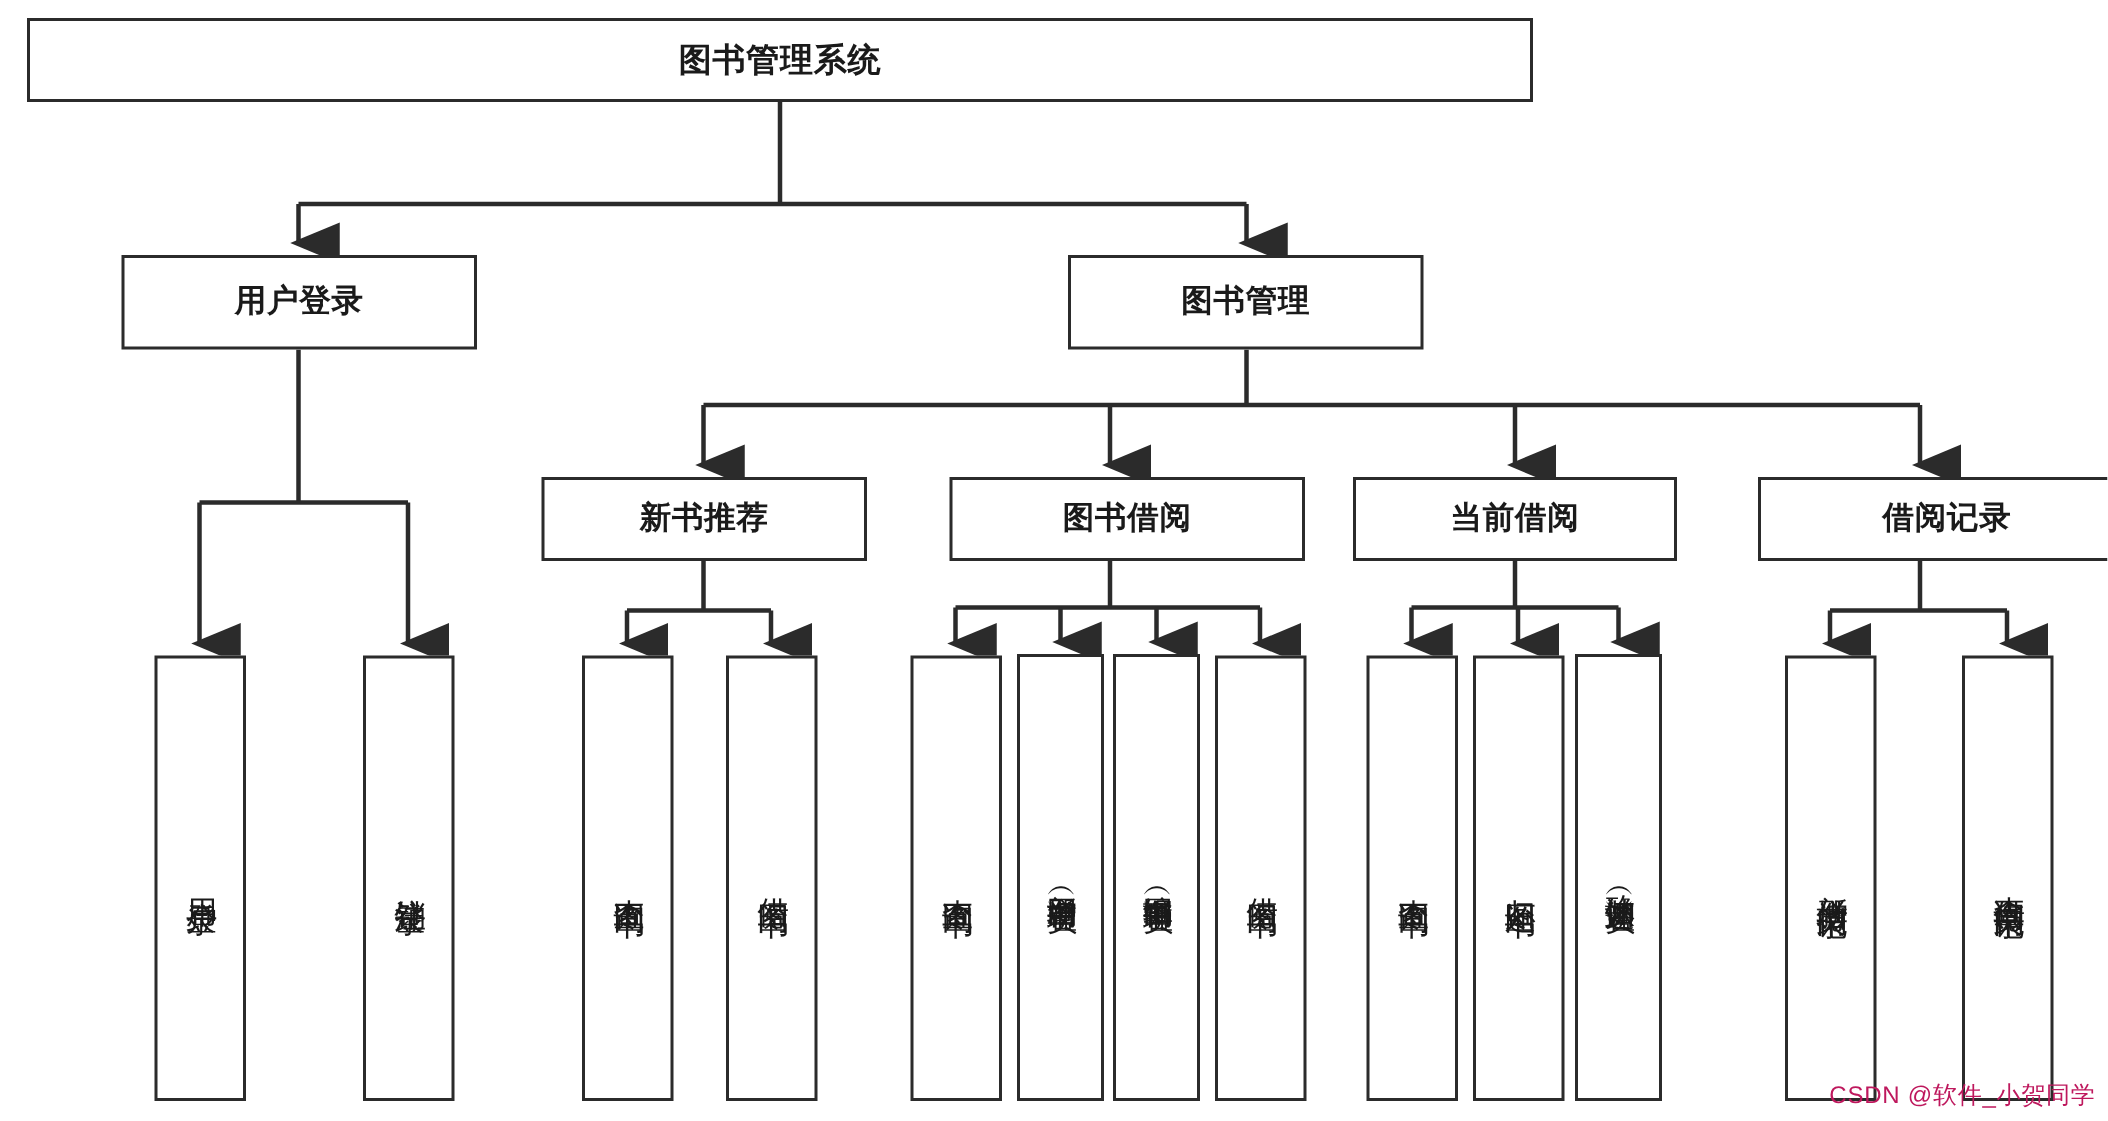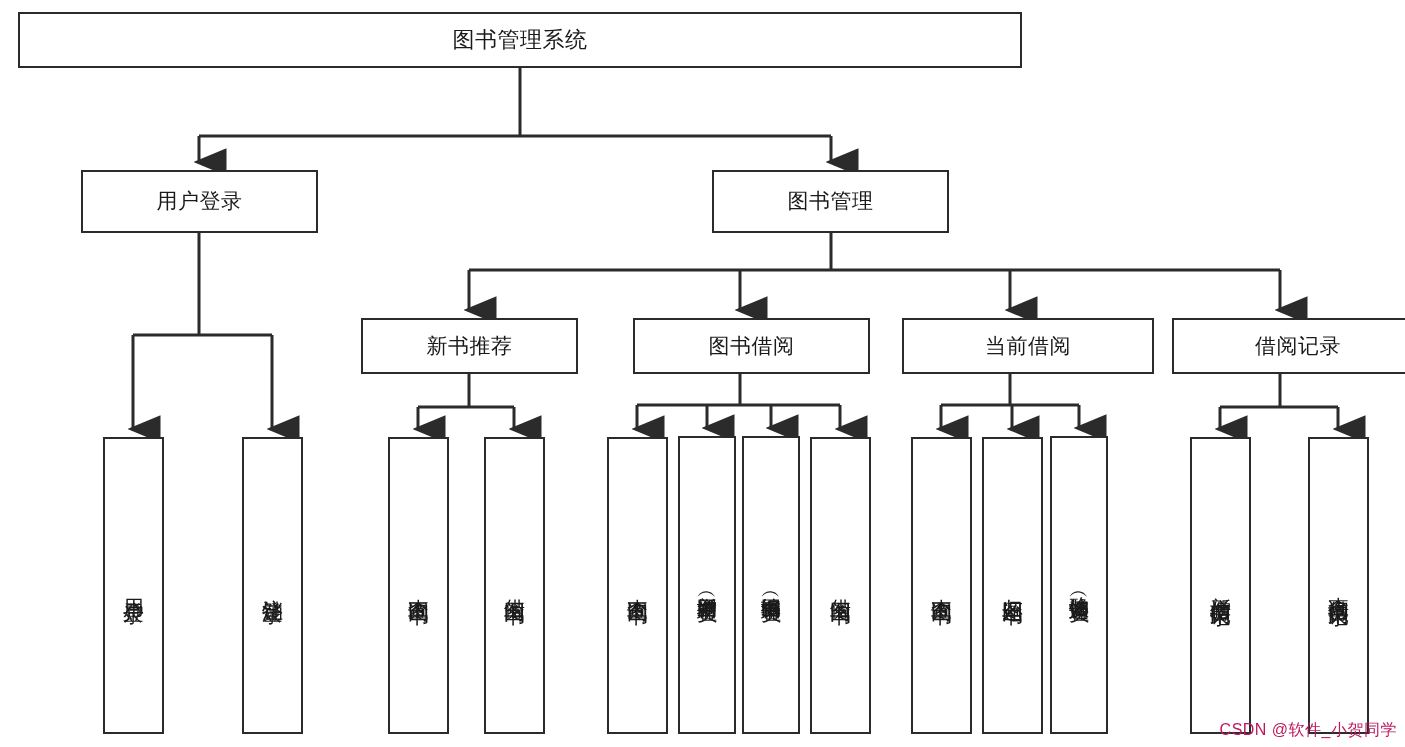--- a/index.html
+++ b/index.html
@@ -38,20 +38,21 @@
   .node .label {
     display: block;
     text-align: center;
     line-height: 1.18;
     letter-spacing: 0.5px;
   }
   
   .node.h .label {
     font-size: 21px;
     white-space: nowrap;
+    font-weight: bold;
   }
   .node.root .label {
     font-size: 22px;
   }
   
   .node.v {
     align-items: center;
     justify-content: center;
   }
   .node.v .label {
@@ -142,21 +143,21 @@
   <div class="node h" style="left:712px; top:170px; width:237px; height:63px;">
     <span class="label">图书管理</span>
   </div>
 
   <div class="node h" style="left:361px; top:318px; width:217px; height:56px;">
     <span class="label">新书推荐</span>
   </div>
   <div class="node h" style="left:633px; top:318px; width:237px; height:56px;">
     <span class="label">图书借阅</span>
   </div>
-  <div class="node h" style="left:902px; top:318px; width:252px; height:56px;">
+  <div class="node h" style="left:902px; top:318px; width:216px; height:56px;">
     <span class="label">当前借阅</span>
   </div>
   <div class="node h" style="left:1172px; top:318px; width:252px; height:56px;">
     <span class="label">借阅记录</span>
   </div>
 
   <div class="node v" style="left:103px; top:437px; width:61px; height:297px;">
     <span class="label">用户登录</span>
   </div>
   <div class="node v" style="left:242px; top:437px; width:61px; height:297px;">

